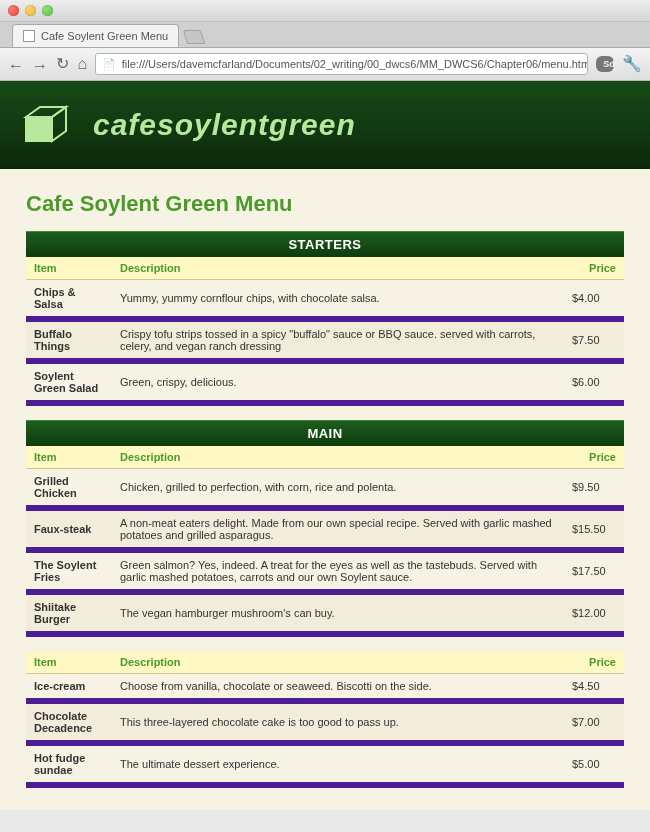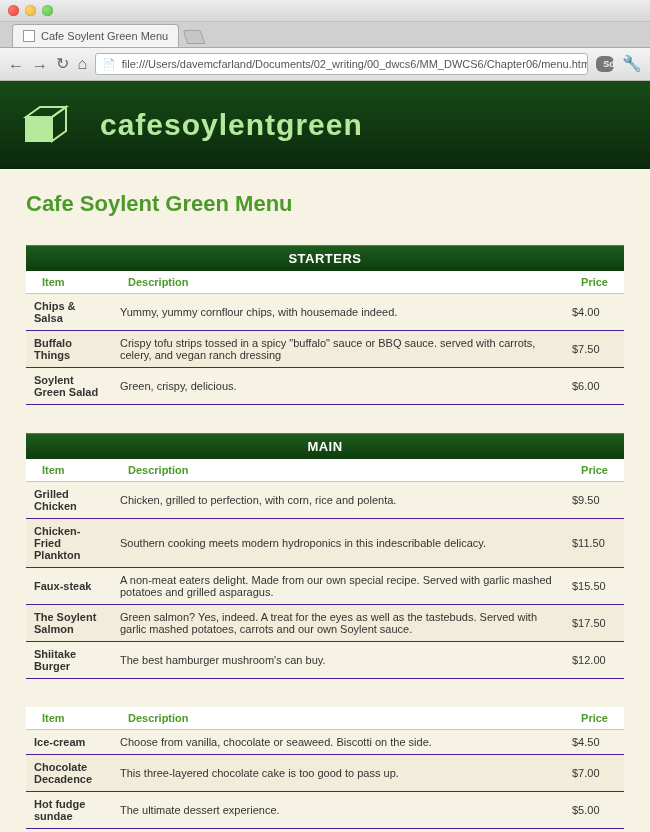--- a/index.html
+++ b/index.html
@@ -53,46 +53,46 @@
   
   .page{
     background:#f7f3e4;
   }
   .header{
     background:#0f2d0f;
     background:linear-gradient(#184a18,#0c2a0c);
     padding:22px 20px 20px 20px;
     border-bottom:2px solid #0a250a;
   }
-  .logo{display:flex;align-items:center;gap:28px;}
+  .logo{display:flex;align-items:center;gap:21px;font-style:italic;}
   .logo svg{display:block;}
   .brand{
     font-family:"Trebuchet MS",Verdana,sans-serif;
     color:#b7e99d; font-size:30px; letter-spacing:1px; font-weight:bold;
   }
   .content{padding:18px 26px 8px 26px;}
   h1{
     color:#4c9a2a; font-size:22px; font-weight:bold; margin:4px 0 14px 0;
     font-family:"Trebuchet MS",Verdana,sans-serif;
   }
-  .section{margin-bottom:14px;margin-top:28px;}
+  .section{margin-bottom:14px;}
   .sec-title{
     background:linear-gradient(#1e5d1e,#0d3c0d);
     color:#fff; text-align:center; font-weight:bold; font-size:13px;
     padding:5px 0; letter-spacing:.5px;
     border-top:1px solid #3d8b3d;
   }
   table{width:100%; border-collapse:collapse; font-size:11px;}
   thead th{
-    background:#ffffff; color:#4c9a2a; text-align:left; font-weight:bold;
-    padding:5px 16px; border-bottom:1px solid #cfc79f;
+    background:#fef9c3; color:#4c9a2a; text-align:left; font-weight:bold;
+    padding:5px 8px; border-bottom:1px solid #cfc79f;
   }
   thead th.price{text-align:right;}
   tbody td{
-    padding:6px 8px; border-bottom:1px solid #4c1d95; color:#333; vertical-align:middle;
+    padding:6px 8px; border-bottom:6px solid #4c1d95; color:#333; vertical-align:middle;
     background:#f7f3e4;
   }
   tbody tr:nth-child(even) td{background:#f2edda;}
   td.item{font-weight:bold; width:86px;}
   td.price{width:60px;}
 </style>
 </head>
 <body>
 
 <div class="chrome">
@@ -144,21 +144,21 @@
             <thead>
               <tr>
                 <th>Item</th>
                 <th>Description</th>
                 <th class="price">Price</th>
               </tr>
             </thead>
             <tbody>
               <tr>
                 <td class="item">Chips &amp; Salsa</td>
-                <td>Yummy, yummy cornflour chips, with housemade indeed.</td>
+                <td>Yummy, yummy cornflour chips, with chocolate salsa.</td>
                 <td class="price">$4.00</td>
               </tr>
               <tr>
                 <td class="item">Buffalo Things</td>
                 <td>Crispy tofu strips tossed in a spicy "buffalo" sauce or BBQ sauce. served with carrots, celery, and vegan ranch dressing</td>
                 <td class="price">$7.50</td>
               </tr>
               <tr>
                 <td class="item">Soylent Green Salad</td>
                 <td>Green, crispy, delicious.</td>
@@ -177,37 +177,32 @@
                 <th class="price">Price</th>
               </tr>
             </thead>
             <tbody>
               <tr>
                 <td class="item">Grilled Chicken</td>
                 <td>Chicken, grilled to perfection, with corn, rice and polenta.</td>
                 <td class="price">$9.50</td>
               </tr>
               <tr>
-                <td class="item">Chicken-Fried Plankton</td>
-                <td>Southern cooking meets modern hydroponics in this indescribable delicacy.</td>
-                <td class="price">$11.50</td>
-              </tr>
-              <tr>
                 <td class="item">Faux-steak</td>
                 <td>A non-meat eaters delight. Made from our own special recipe. Served with garlic mashed potatoes and grilled asparagus.</td>
                 <td class="price">$15.50</td>
               </tr>
               <tr>
-                <td class="item">The Soylent Salmon</td>
+                <td class="item">The Soylent Fries</td>
                 <td>Green salmon? Yes, indeed. A treat for the eyes as well as the tastebuds. Served with garlic mashed potatoes, carrots and our own Soylent sauce.</td>
                 <td class="price">$17.50</td>
               </tr>
               <tr>
                 <td class="item">Shiitake Burger</td>
-                <td>The best hamburger mushroom's can buy.</td>
+                <td>The vegan hamburger mushroom's can buy.</td>
                 <td class="price">$12.00</td>
               </tr>
             </tbody>
           </table>
         </div>
         <div class="section">
           <table>
             <thead>
               <tr>
                 <th>Item</th>

